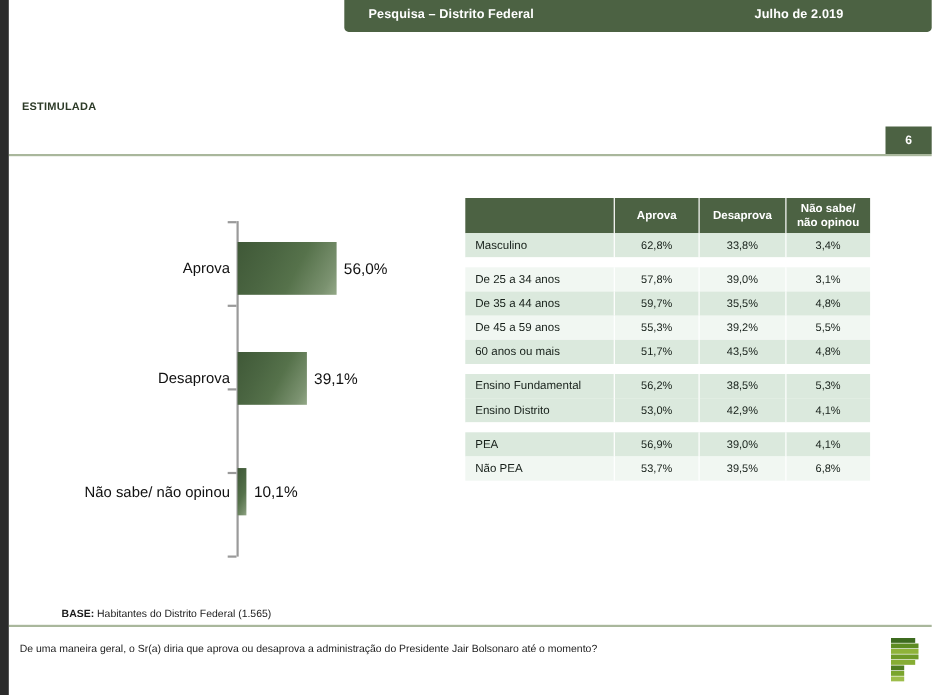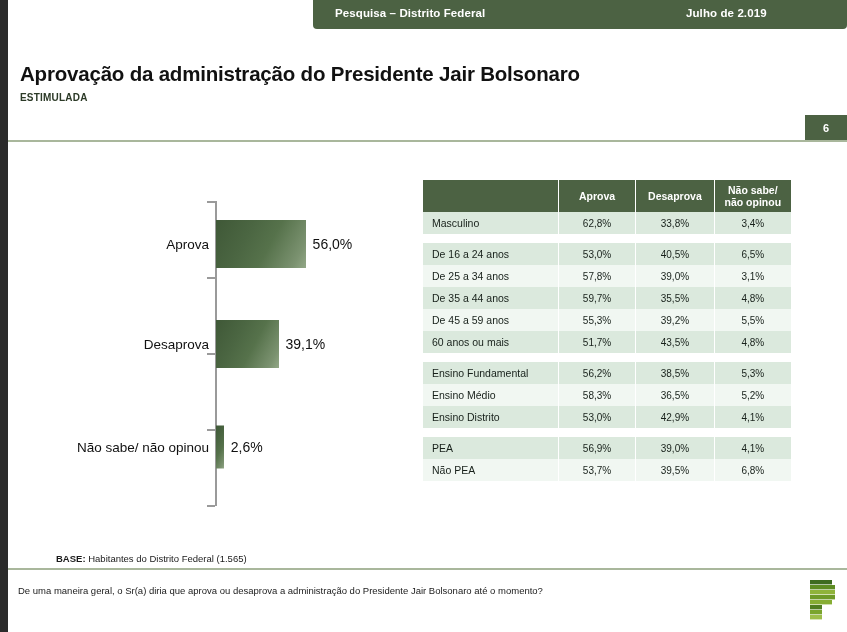--- a/index.html
+++ b/index.html
@@ -148,21 +148,20 @@
 
 <div class="slide">
 
   <div class="left-rail"></div>
 
   <div class="topband">
     <span class="topband-left">Pesquisa – Distrito Federal</span>
     <span class="topband-right">Julho de 2.019</span>
   </div>
 
-  <div class="title-main">Aprovação da administração do Presidente Jair Bolsonaro</div>
   <div class="title-sub">ESTIMULADA</div>
 
   <div class="page-chip">6</div>
   <div class="title-rule"></div>
 
   <div class="chart">
     <div class="axis-line"></div>
 
     <div class="tick" style="top:6px;"></div>
     <div class="tick" style="top:82px;"></div>
@@ -178,21 +177,21 @@
 
     <div class="bar-row" id="brow1" style="top:125px;height:48px;">
       <span class="bar-label">Desaprova</span>
       <div class="bar" id="bar1" style="width: 62.56px;"></div>
       <span class="bar-value" id="val1" style="left: 190.56px;">39,1%</span>
     </div>
 
     <div class="bar-row" id="brow2" style="top:230px;height:43px;">
       <span class="bar-label">Não sabe/ não opinou</span>
       <div class="bar" id="bar2" style="width: 7.84px;"></div>
-      <span class="bar-value" id="val2" style="left: 135.84px;">2,6%</span>
+      <span class="bar-value" id="val2" style="left: 135.84px;">10,1%</span>
     </div>
   </div>
 
   <table class="tbl">
     <thead>
       <tr>
         <th class="corner col-lbl"></th>
         <th class="col-n">Aprova</th>
         <th class="col-n">Desaprova</th>
         <th class="col-n">
@@ -204,26 +203,20 @@
     <tbody id="tbody">
         <tr class="r-a">
           <td class="lbl col-lbl">Masculino</td>
           <td class="num col-n">62,8%</td>
           <td class="num col-n">33,8%</td>
           <td class="num col-n">3,4%</td>
         </tr>
         <tr class="spacer">
           <td colspan="4"></td>
         </tr>
-        <tr class="r-a">
-          <td class="lbl col-lbl">De 16 a 24 anos</td>
-          <td class="num col-n">53,0%</td>
-          <td class="num col-n">40,5%</td>
-          <td class="num col-n">6,5%</td>
-        </tr>
         <tr class="r-b">
           <td class="lbl col-lbl">De 25 a 34 anos</td>
           <td class="num col-n">57,8%</td>
           <td class="num col-n">39,0%</td>
           <td class="num col-n">3,1%</td>
         </tr>
         <tr class="r-a">
           <td class="lbl col-lbl">De 35 a 44 anos</td>
           <td class="num col-n">59,7%</td>
           <td class="num col-n">35,5%</td>
@@ -242,26 +235,20 @@
           <td class="num col-n">4,8%</td>
         </tr>
         <tr class="spacer">
           <td colspan="4"></td>
         </tr>
         <tr class="r-a">
           <td class="lbl col-lbl">Ensino Fundamental</td>
           <td class="num col-n">56,2%</td>
           <td class="num col-n">38,5%</td>
           <td class="num col-n">5,3%</td>
-        </tr>
-        <tr class="r-b">
-          <td class="lbl col-lbl">Ensino Médio</td>
-          <td class="num col-n">58,3%</td>
-          <td class="num col-n">36,5%</td>
-          <td class="num col-n">5,2%</td>
         </tr>
         <tr class="r-a">
           <td class="lbl col-lbl">Ensino Distrito</td>
           <td class="num col-n">53,0%</td>
           <td class="num col-n">42,9%</td>
           <td class="num col-n">4,1%</td>
         </tr>
         <tr class="spacer">
           <td colspan="4"></td>
         </tr>

